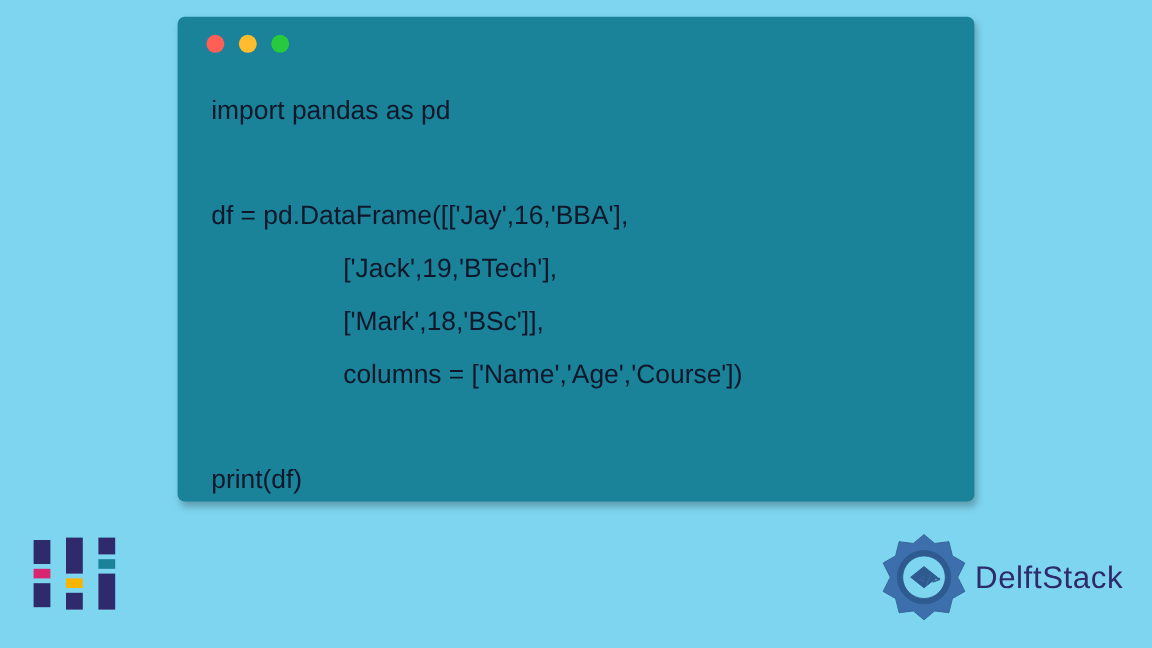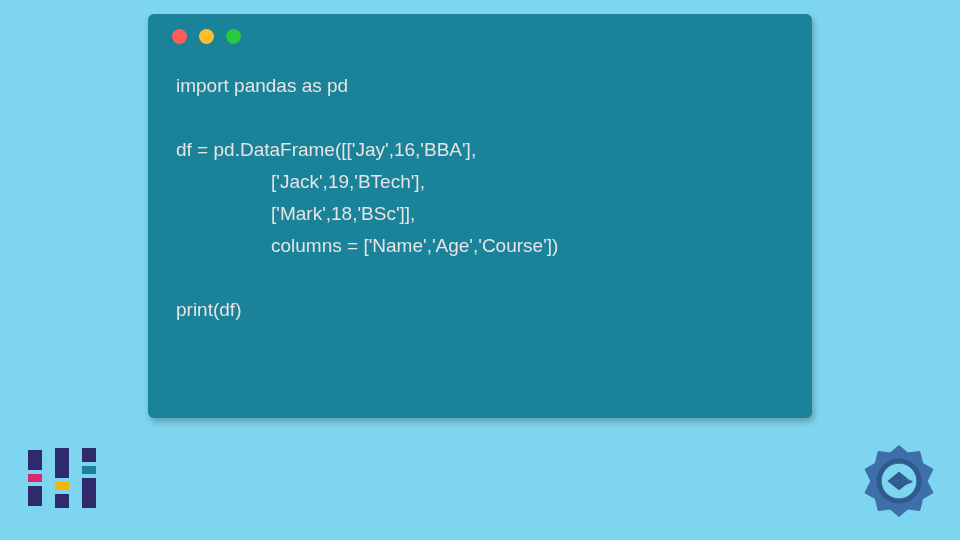--- a/index.html
+++ b/index.html
@@ -31,24 +31,24 @@
   .dot {
     width: 15px;
     height: 15px;
     border-radius: 50%;
   }
   .dot.red { background: #ff5f56; }
   .dot.yellow { background: #ffbd2e; }
   .dot.green { background: #27c93f; }
   .code {
     padding: 12px 28px 0 28px;
-    color: #e5e5e5;
+    color: #0f172a;
     font-family: Arial, Helvetica, sans-serif;
-    font-size: 19px;
-    line-height: 32px;
+    font-size: 22px;
+    line-height: 44px;
     white-space: pre;
   }
   .left-logo {
     position: absolute;
     left: 28px;
     bottom: 28px;
     width: 68px;
     height: 68px;
     display: flex;
     align-items: center;
@@ -127,13 +127,14 @@
     <svg viewBox="0 0 100 100" width="74" height="74">
       <g fill="#2e5a8f" stroke="#2e5a8f" stroke-width="1">
         <polygon points="50,2 62,12 78,10 82,26 96,34 88,50 96,66 82,74 78,90 62,88 50,98 38,88 22,90 18,74 4,66 12,50 4,34 18,26 22,10 38,12" fill="#3a6aa8" opacity="0.95"></polygon>
         <circle cx="50" cy="50" r="30" fill="#2e5a8f"></circle>
         <circle cx="50" cy="50" r="24" fill="#7ed5ef"></circle>
         <polygon points="35,50 50,38 65,50 50,62" fill="#2e5a8f"></polygon>
         <text x="43" y="56" font-size="14" fill="#7ed5ef" font-family="monospace">&lt;/&gt;</text>
       </g>
     </svg>
   </div>
+  <div class="delft-text">DelftStack</div>
 </div>
 
 </body></html>

